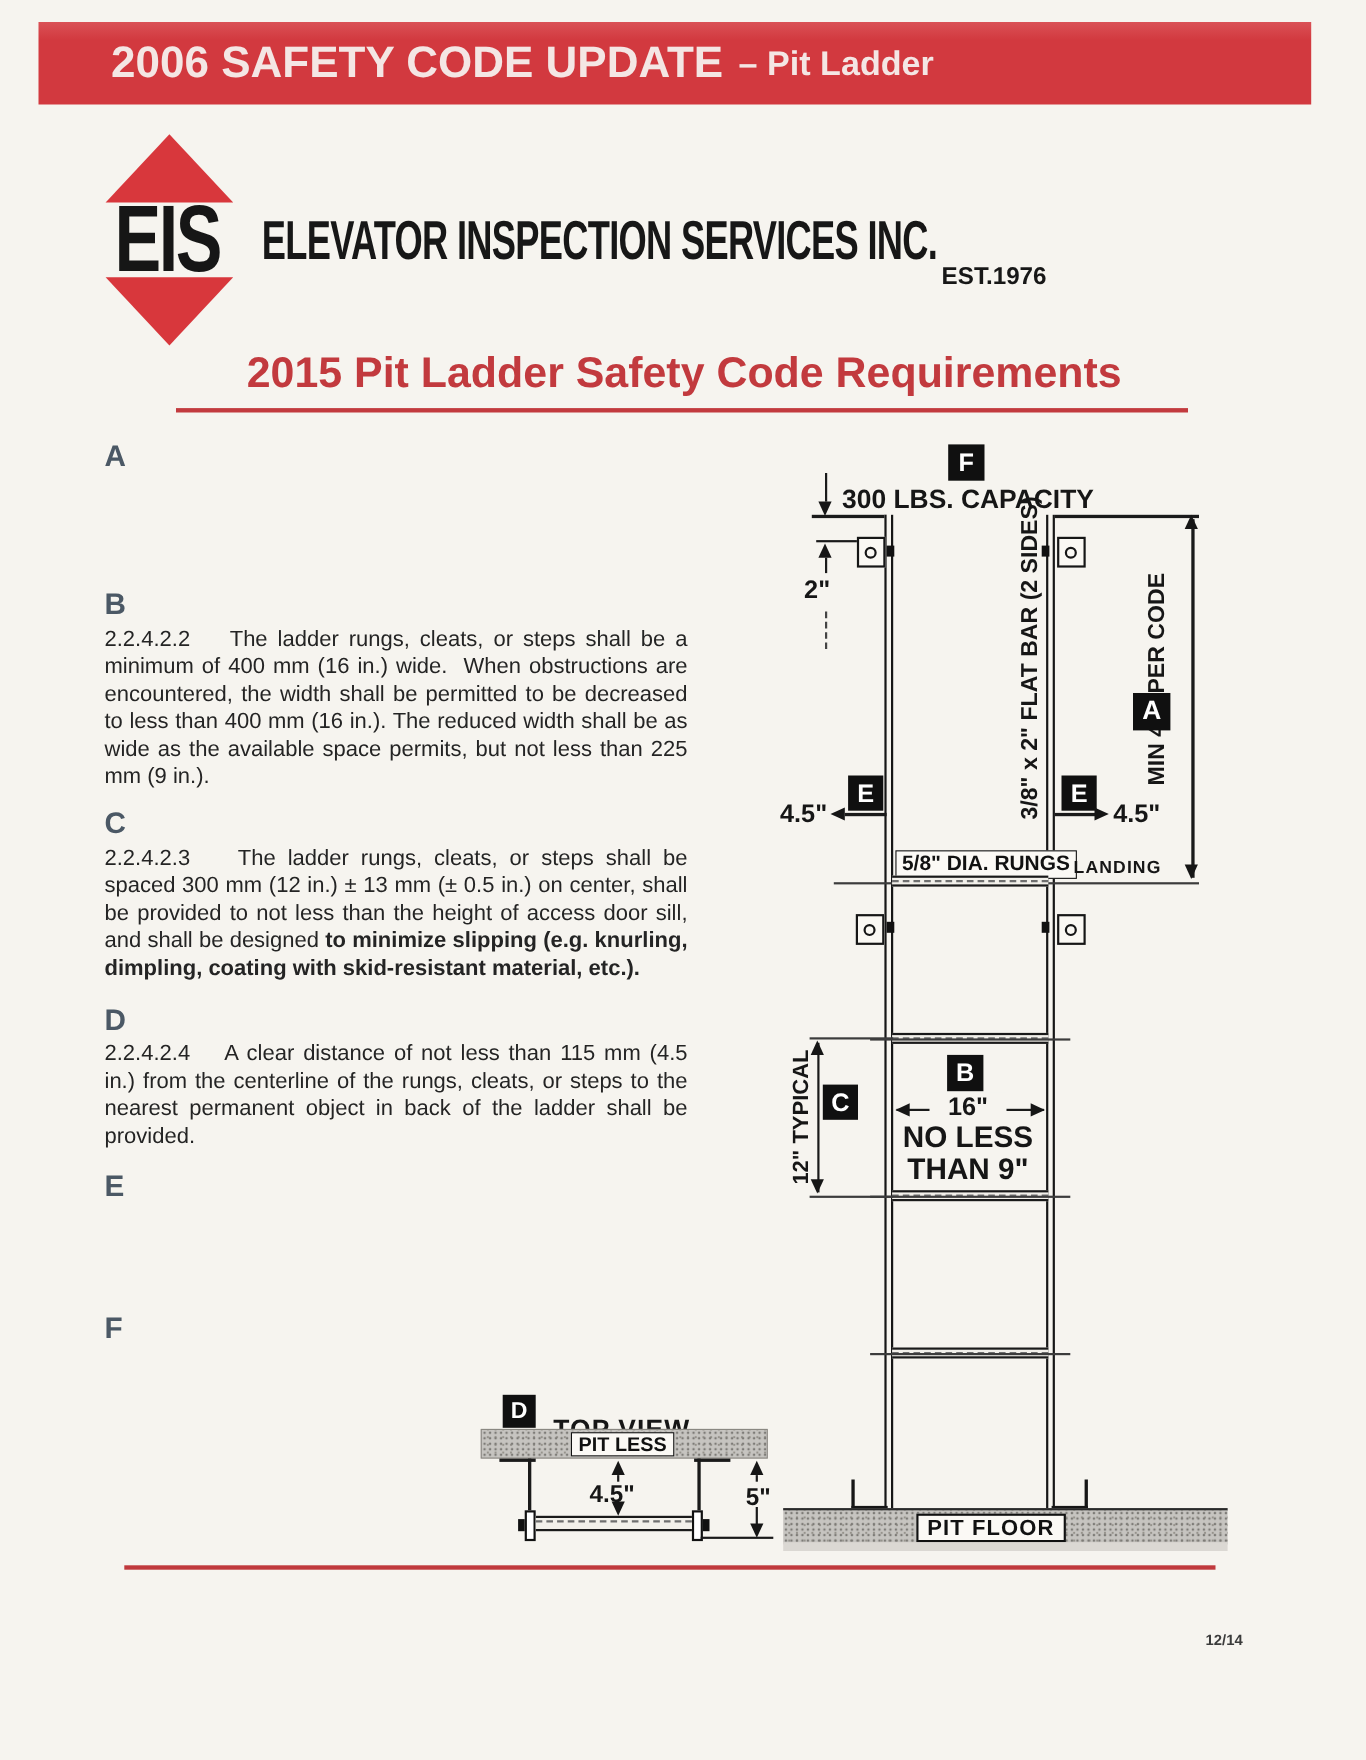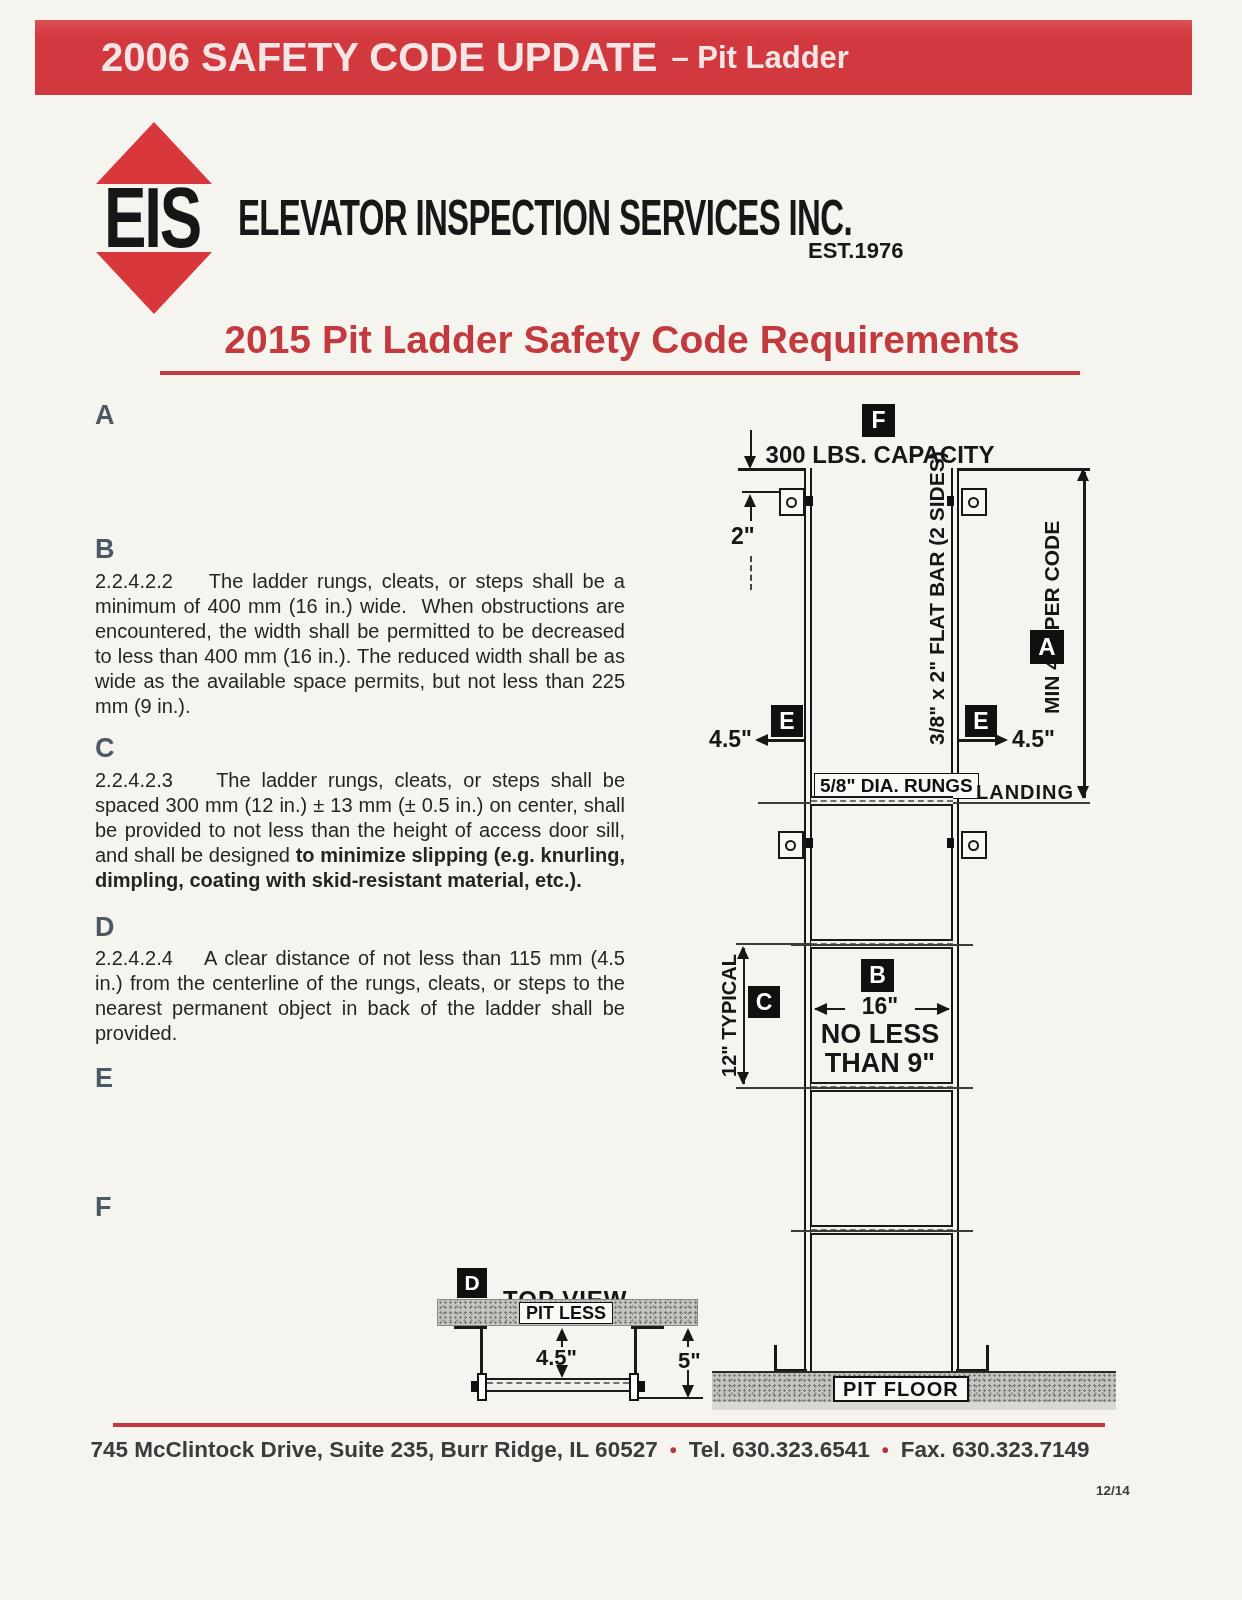--- a/index.html
+++ b/index.html
@@ -63,21 +63,21 @@
   <div class="abs banner" style="left:35px;top:20px;width:1157px;height:75px;padding-left:66px;box-sizing:border-box;">
     <span class="banner-title">2006 SAFETY CODE UPDATE</span>
     <span class="banner-sub">– Pit Ladder</span>
   </div>
 
   <div class="abs tri-up" style="left:96px;top:122px;"></div>
   <div class="abs eis" style="left:104px;top:180px;">EIS</div>
   <div class="abs tri-down" style="left:96px;top:252px;"></div>
 
   <div class="abs company" style="left:238px;top:191px;">ELEVATOR INSPECTION SERVICES INC.</div>
-  <div class="abs est" style="left:808px;top:238px;">EST.1976</div>
+  <div class="abs est" style="left:856px;top:238px;">EST.1976</div>
 
   <div class="abs doc-title" style="left:162px;top:318px;width:920px;">2015 Pit Ladder Safety Code Requirements</div>
   <div class="abs rule" style="left:160px;top:371px;width:920px;height:3.5px;"></div>
 
   <div class="abs sec-letter" style="left:95px;top:400px;">A</div>
 
   <div class="abs sec-letter" style="left:95px;top:534px;">B</div>
   <div class="abs sec-text just" style="left:95px;top:569px;">2.2.4.2.2&nbsp;&nbsp;&nbsp; The ladder rungs, cleats, or steps shall be a minimum of 400 mm (16 in.) wide.&nbsp; When obstructions are encountered, the width shall be permitted to be decreased to less than 400 mm (16 in.). The reduced width shall be as wide as the available space permits, but not less than 225 mm (9 in.).</div>
 
   <div class="abs sec-letter" style="left:95px;top:733px;">C</div>
@@ -122,21 +122,21 @@
   <div class="dbadge" style="left:771px;top:705px;width:32px;height:32px;font-size:23px;">E</div>
   <div class="hline" style="left:768px;top:739px;width:38px;height:2.5px;"></div>
   <div class="ar left" style="left:755px;top:734px;"></div>
   <div class="dlabel" style="left:688px;top:726px;width:64px;text-align:right;font-size:23px;">4.5"</div>
   <div class="dbadge" style="left:965px;top:705px;width:32px;height:32px;font-size:23px;">E</div>
   <div class="hline" style="left:959px;top:739px;width:38px;height:2.5px;"></div>
   <div class="ar right" style="left:995px;top:734px;"></div>
   <div class="dlabel" style="left:1012px;top:726px;font-size:23px;">4.5"</div>
 
   <div class="whitebox" style="left:814px;top:773px;height:24px;padding:0 5px;font-size:19px;border-width:1.5px;">5/8" DIA. RUNGS</div>
-  <div class="dlabel" style="left:976px;top:781px;font-size:20px;letter-spacing:1px;">LANDING</div>
+  <div class="dlabel" style="left:976px;top:781px;font-size:16px;letter-spacing:1px;">LANDING</div>
   <div class="thin" style="left:758px;top:802px;width:332px;"></div>
 
   <div class="rung" style="left:811px;top:796px;width:142px;"></div>
   <div class="rung" style="left:811px;top:939px;width:142px;"></div>
   <div class="thin" style="left:791px;top:944px;width:182px;"></div>
   <div class="rung" style="left:811px;top:1082px;width:142px;"></div>
   <div class="thin" style="left:791px;top:1087px;width:182px;"></div>
   <div class="rung" style="left:811px;top:1225px;width:142px;"></div>
   <div class="thin" style="left:791px;top:1230px;width:182px;"></div>
 
@@ -186,18 +186,15 @@
   <div class="vline" style="left:561px;top:1366px;width:2px;height:4px;"></div>
   <div class="ar down" style="left:556px;top:1365px;"></div>
   <div class="ar up" style="left:682px;top:1328px;"></div>
   <div class="vline" style="left:687px;top:1341px;width:2px;height:6px;"></div>
   <div class="dlabel" style="left:678px;top:1348px;font-size:22px;">5"</div>
   <div class="vline" style="left:687px;top:1370px;width:2px;height:16px;"></div>
   <div class="ar down" style="left:682px;top:1385px;"></div>
   <div class="hline" style="left:637px;top:1397px;width:66px;height:2px;"></div>
 
   <div class="abs rule" style="left:113px;top:1423px;width:992px;height:3.5px;background:#c0393d;"></div>
-  <div class="abs footer-line" style="left:40px;top:1437px;width:1100px;">
-    <span>745 McClintock Drive, Suite 235, Burr Ridge, IL 60527</span><span class="bullet">•</span><span>Tel. 630.323.6541</span><span class="bullet">•</span><span>Fax. 630.323.7149</span>
-  </div>
   <div class="abs" style="left:1096px;top:1483px;font-size:13.5px;font-weight:bold;color:#3b3b3b;">12/14</div>
 
 </div>
 
 </body></html>

